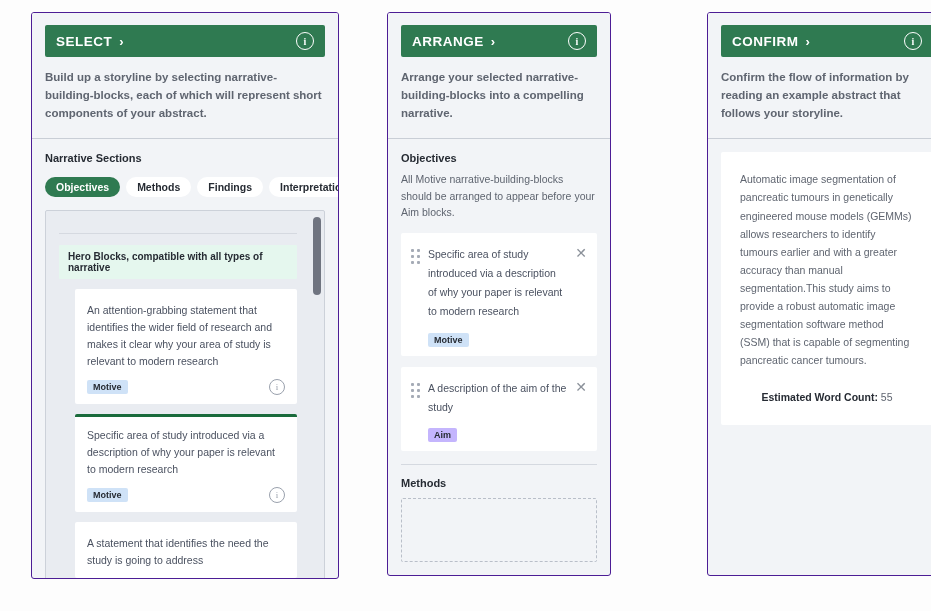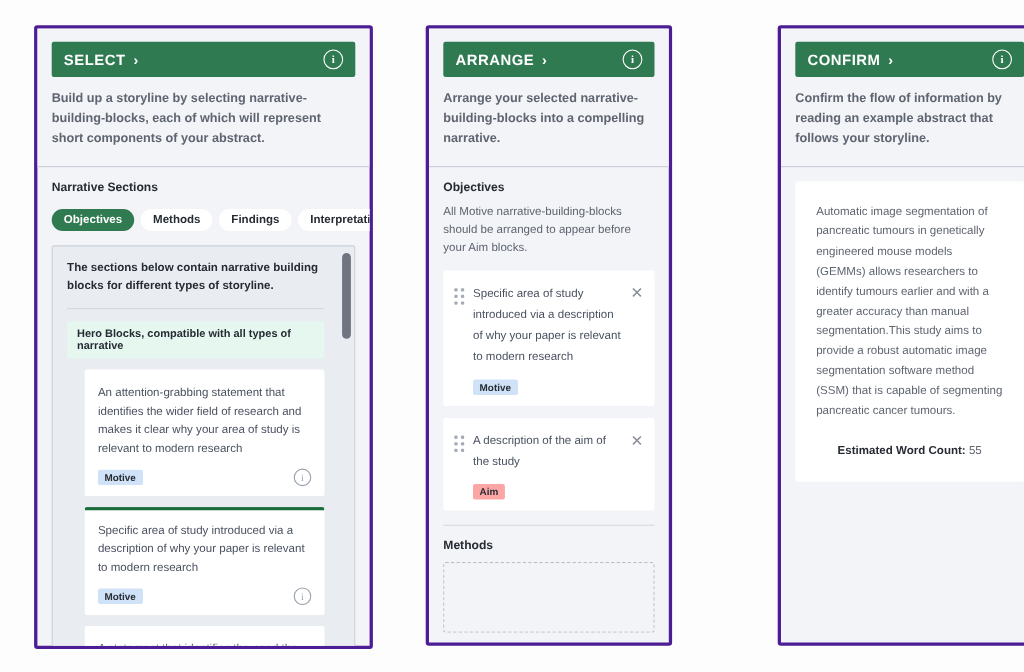--- a/index.html
+++ b/index.html
@@ -13,23 +13,23 @@
     position: relative;
     width: 931px;
     height: 611px;
     background: #fdfdfd;
     overflow: hidden;
   }
 
   
   .panel {
     position: absolute;
-    top: 23px;
+    top: 12px;
     background: #f2f4f7;
-    border: 3px solid #4c1d95;
+    border: 1px solid #4c1d95;
     border-radius: 3px;
     box-sizing: border-box;
     overflow: hidden;
   }
   #panel-select  { left: 31px;  width: 308px; height: 567px; }
   #panel-arrange { left: 387px; width: 224px; height: 564px; }
   #panel-confirm { left: 659px; width: 240px; height: 564px; margin-left: 48px; }
 
   
   .panel-head {
@@ -166,21 +166,21 @@
     margin-top: 9px;
   }
   .badge {
     font-size: 9px;
     font-weight: bold;
     color: #262b33;
     padding: 2px 6px;
     border-radius: 2px;
   }
   .badge.motive { background: #cfe2f7; }
-  .badge.aim    { background: #fca5a5; }
+  .badge.aim    { background: #c4b5fd; }
   .info-gray {
     width: 14px; height: 14px;
     border: 1px solid #9aa1ad;
     border-radius: 50%;
     color: #9aa1ad;
     font-size: 9px;
     display: flex; align-items: center; justify-content: center;
     font-family: "Liberation Serif", serif;
     cursor: pointer;
   }
@@ -287,21 +287,20 @@
       <div class="section-title">Narrative Sections</div>
 
       <div class="tabs">
         <div class="tab active">Objectives</div>
         <div class="tab">Methods</div>
         <div class="tab">Findings</div>
         <div class="tab">Interpretations</div>
       </div>
 
       <div class="block-list">
-        <div class="list-intro">The sections below contain narrative building blocks for different types of storyline.</div>
         <div class="list-divider"></div>
         <div class="group-head">Hero Blocks, compatible with all types of narrative</div>
 
         <div class="card">
           <div class="card-text">An attention-grabbing statement that identifies the wider field of research and makes it clear why your area of study is relevant to modern research</div>
           <div class="card-foot">
             <span class="badge motive">Motive</span>
             <span class="info-gray">i</span>
           </div>
         </div>

